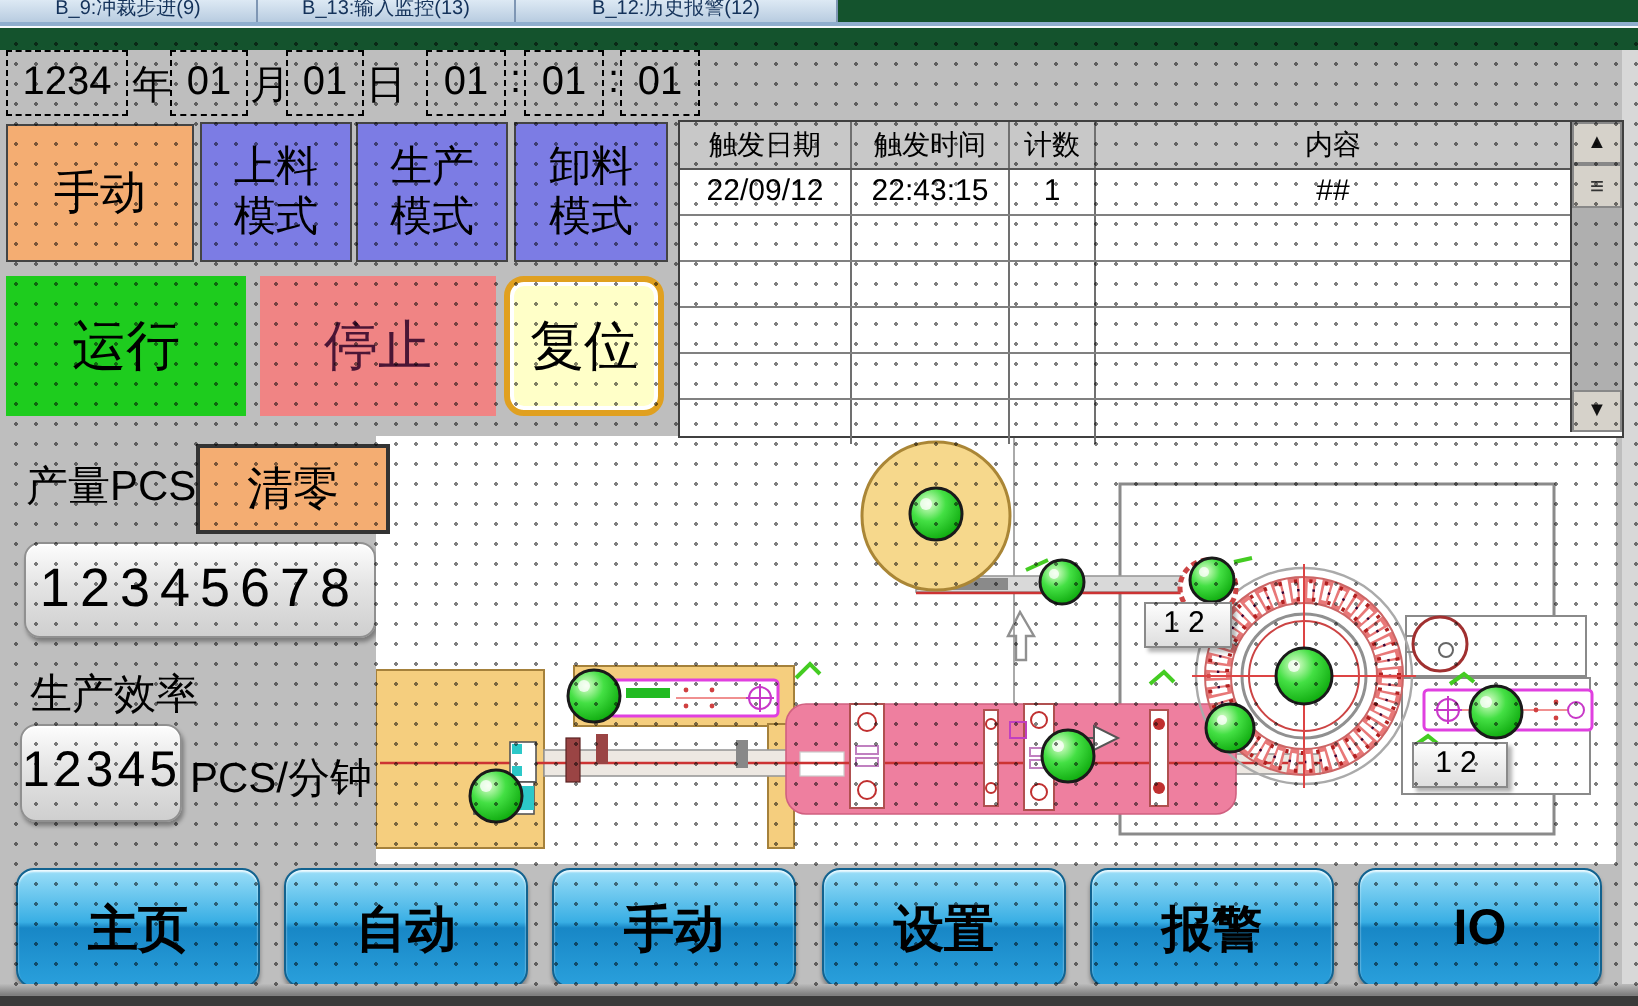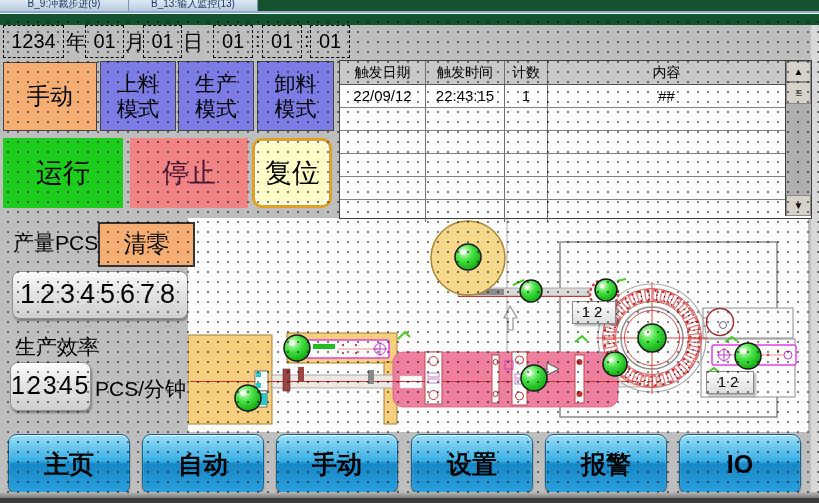--- a/index.html
+++ b/index.html
@@ -62,20 +62,23 @@
 <body>
 
 <div class="screen">
 
   <div class="tabbar">
     <div class="tab" style="width:128px">
         <span class="t">B_9:冲裁步进(9)</span>
       </div>
     <div class="tab" style="width:128px">
         <span class="t">B_13:输入监控(13)</span>
+      </div>
+    <div class="tab" style="width:160px">
+        <span class="t">B_12:历史报警(12)</span>
       </div>
   </div>
   <div class="tabline"></div>
   <div class="tabline2"></div>
 
   <div class="dbox" style="left:3px;top:25px;width:59px">1234</div>
   <div class="dsep" style="left:66px;top:29px">年</div>
   <div class="dbox" style="left:85px;top:25px;width:37px">01</div>
   <div class="dsep" style="left:125px;top:29px">月</div>
   <div class="dbox" style="left:143px;top:25px;width:37px">01</div>

